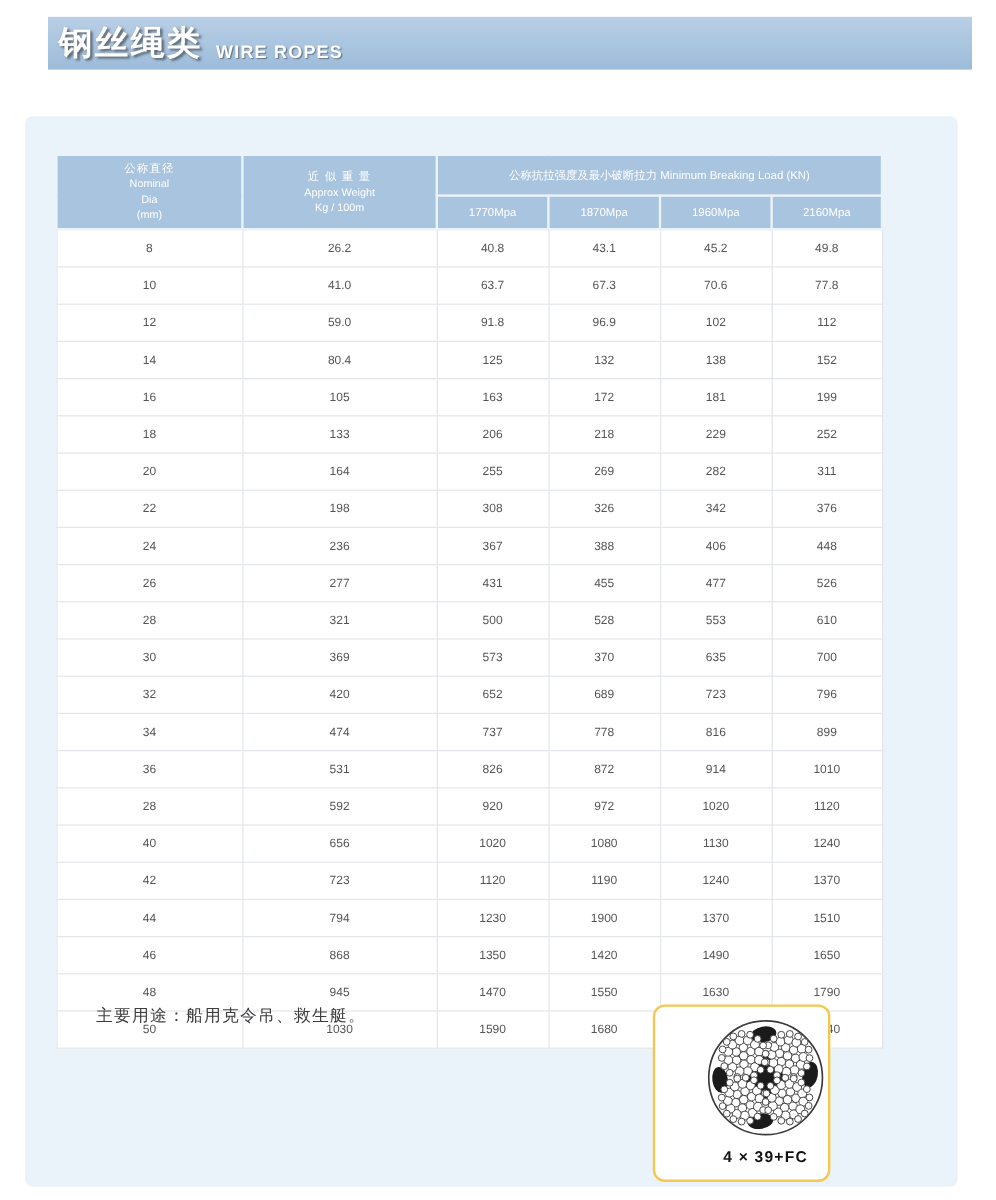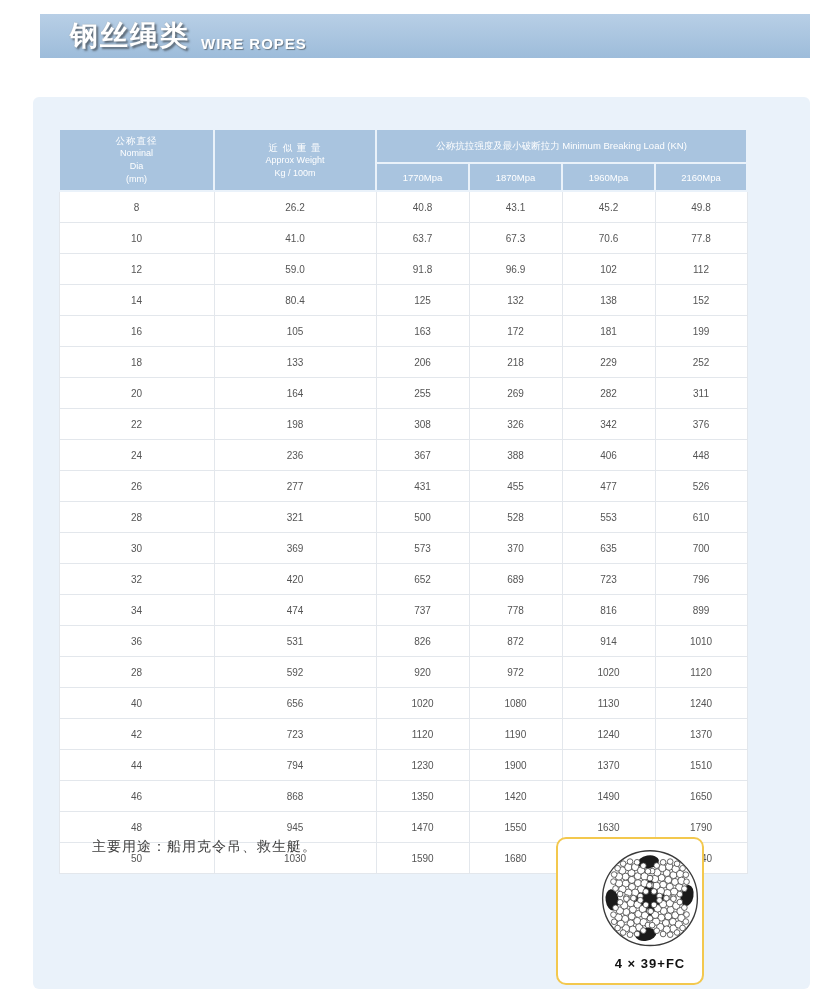--- a/index.html
+++ b/index.html
@@ -7,40 +7,40 @@
     width:830px; height:1000px; position:relative;
     background:#ffffff;
     font-family:"Liberation Sans", sans-serif;
     overflow:hidden;
   }
 
   
   .banner {
     position:absolute; left:40px; top:14px; width:770px; height:44px;
     background:linear-gradient(#b8cfe6, #9dbcda);
-    display:flex; align-items:center; padding-left:30px; box-sizing:border-box;
+    display:flex; align-items:center; padding-left:9px; box-sizing:border-box;
   }
   .banner .zh {
     font-size:28px; font-weight:bold; color:#ffffff; letter-spacing:2px;
     text-shadow:2px 2px 2px rgba(75,85,95,.8), 0 0 1px #8a96a0;
   }
   .banner .en {
     font-size:15px; font-weight:bold; color:#ffffff; margin-left:11px; margin-top:14px;
     letter-spacing:1px; text-shadow:1px 1px 1px rgba(75,85,95,.7);
   }
 
   
   .section { position:absolute; left:40px; top:67px; height:18px; display:flex; align-items:center;margin-top:32px; }
   .section .square { width:13px; height:13px; background:#f5c513; margin-right:9px; }
   .section .zh { font-size:14.5px; font-weight:bold; color:#1f1f1f; letter-spacing:1px; }
   .section .en { font-size:12px; font-weight:bold; color:#0369a1; margin-left:6px; }
 
   
   .panel {
-    position:absolute; left:33px; top:97px; width:777px; height:892px;
+    position:absolute; left:21px; top:97px; width:777px; height:892px;
     background:#eaf2fa; border-radius:6px;
   }
 
   
   table.spec {
     position:absolute; left:25px; top:31px; width:688px;
     border-collapse:collapse; table-layout:fixed;
   }
   table.spec th {
     background:#a9c4df; color:#ffffff; font-weight:normal;

